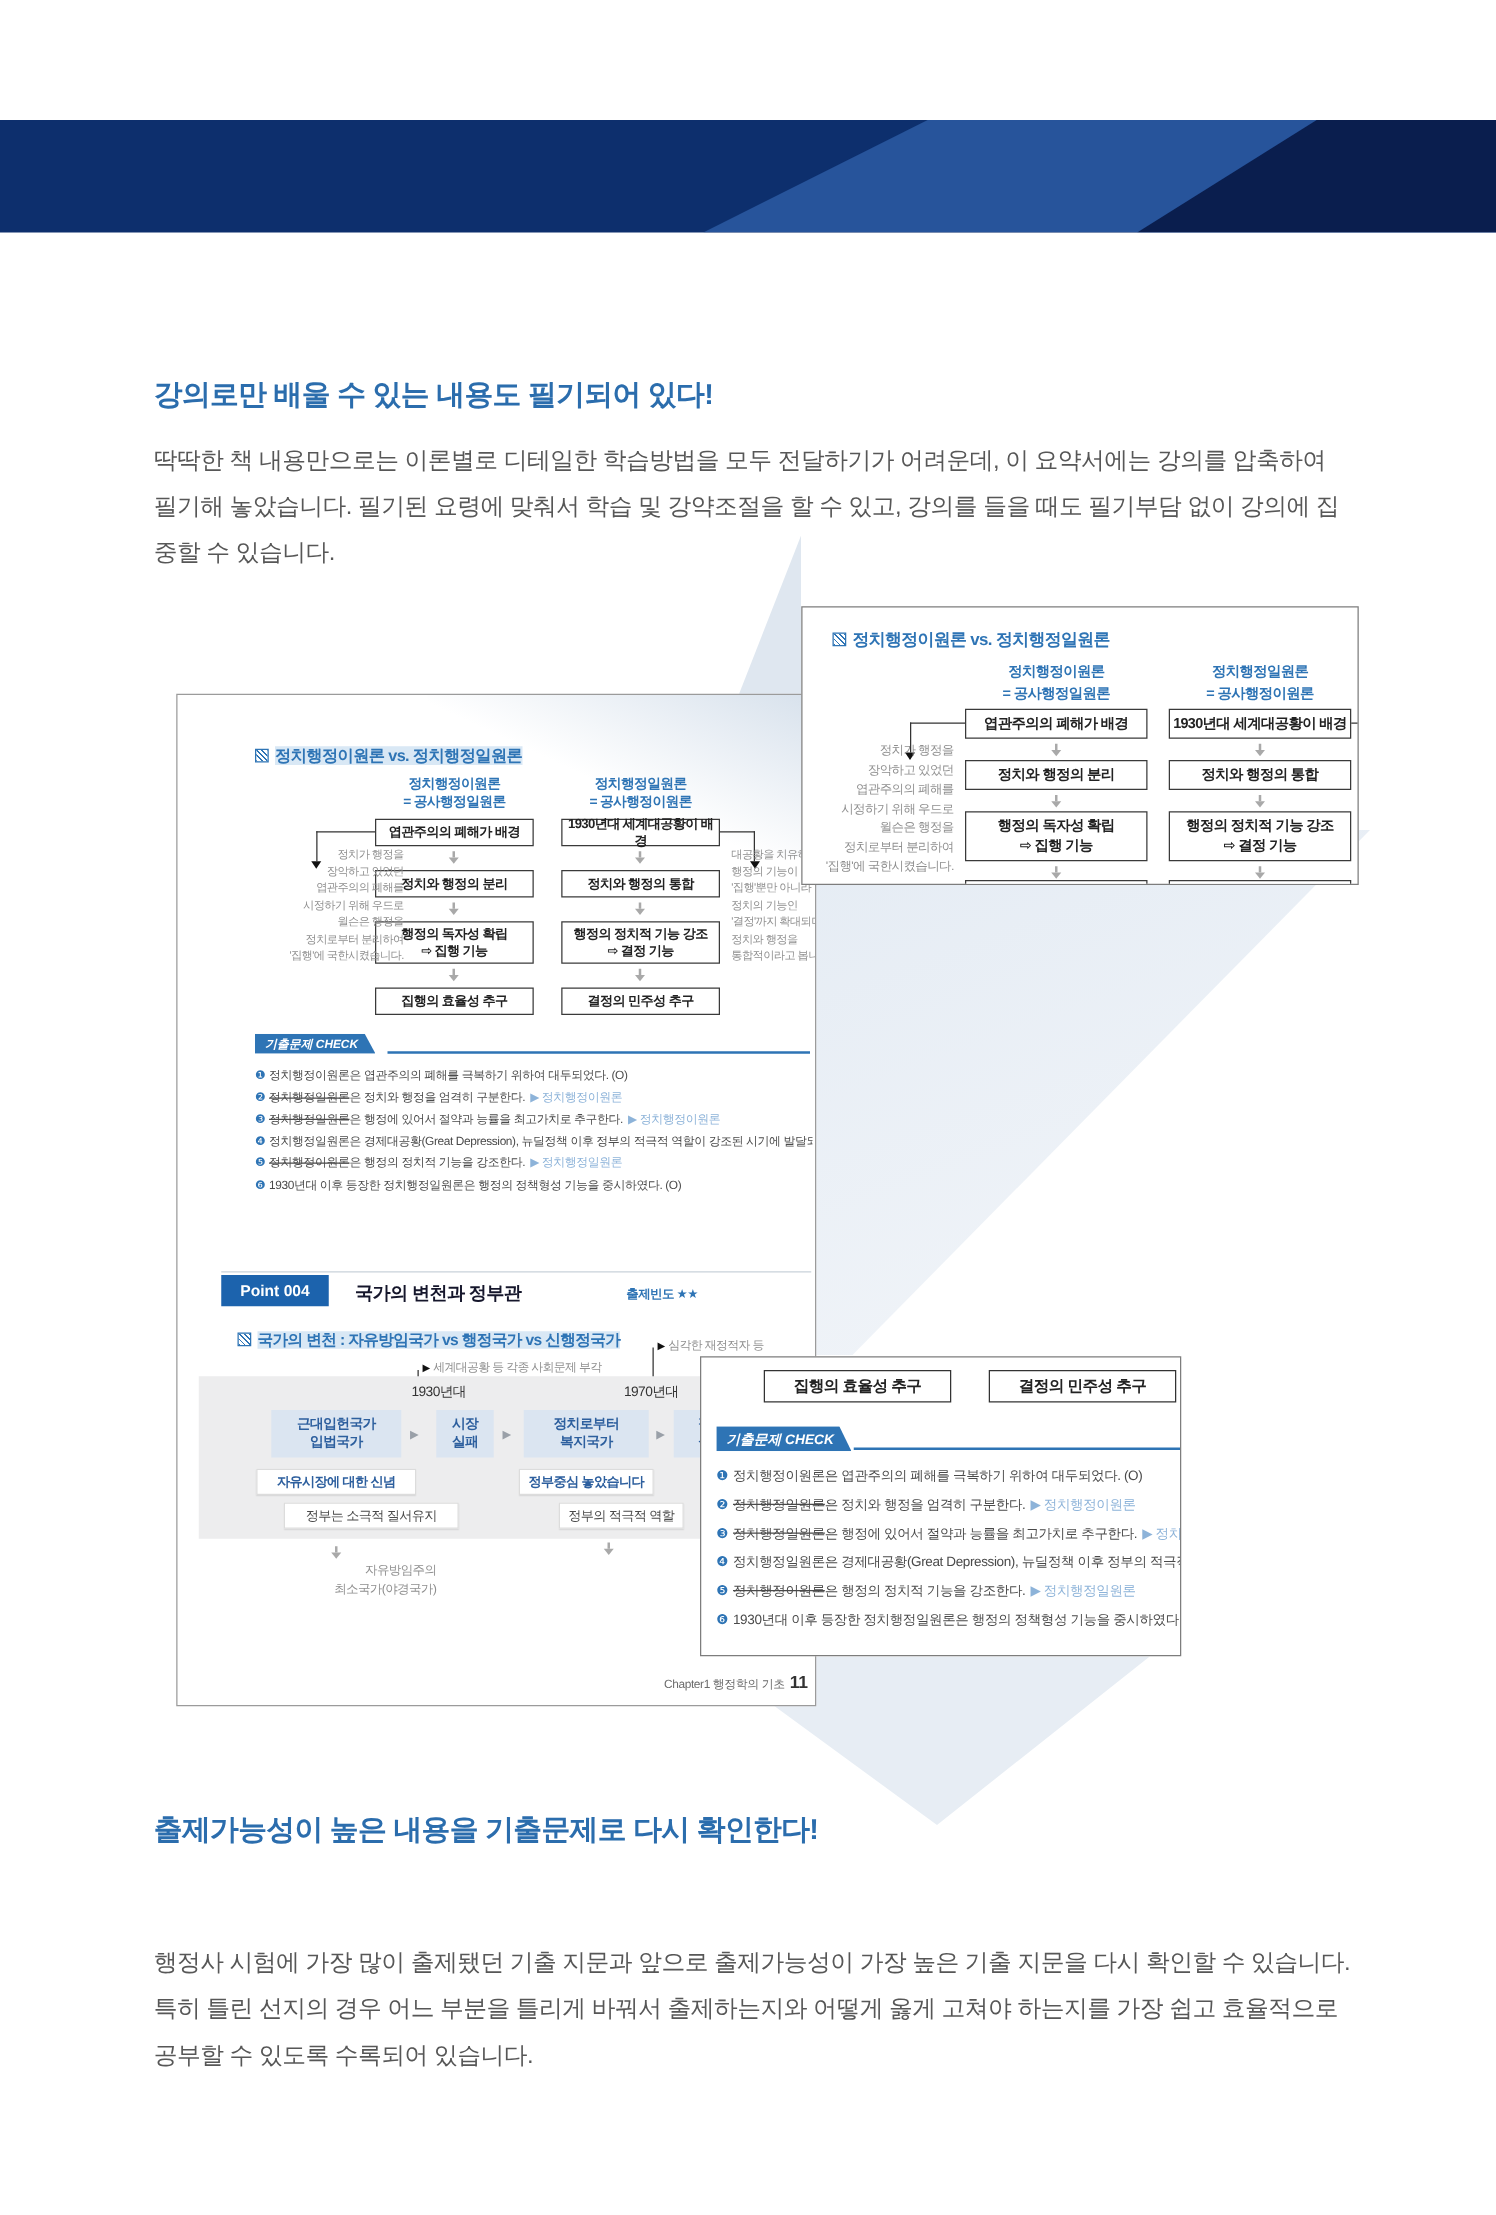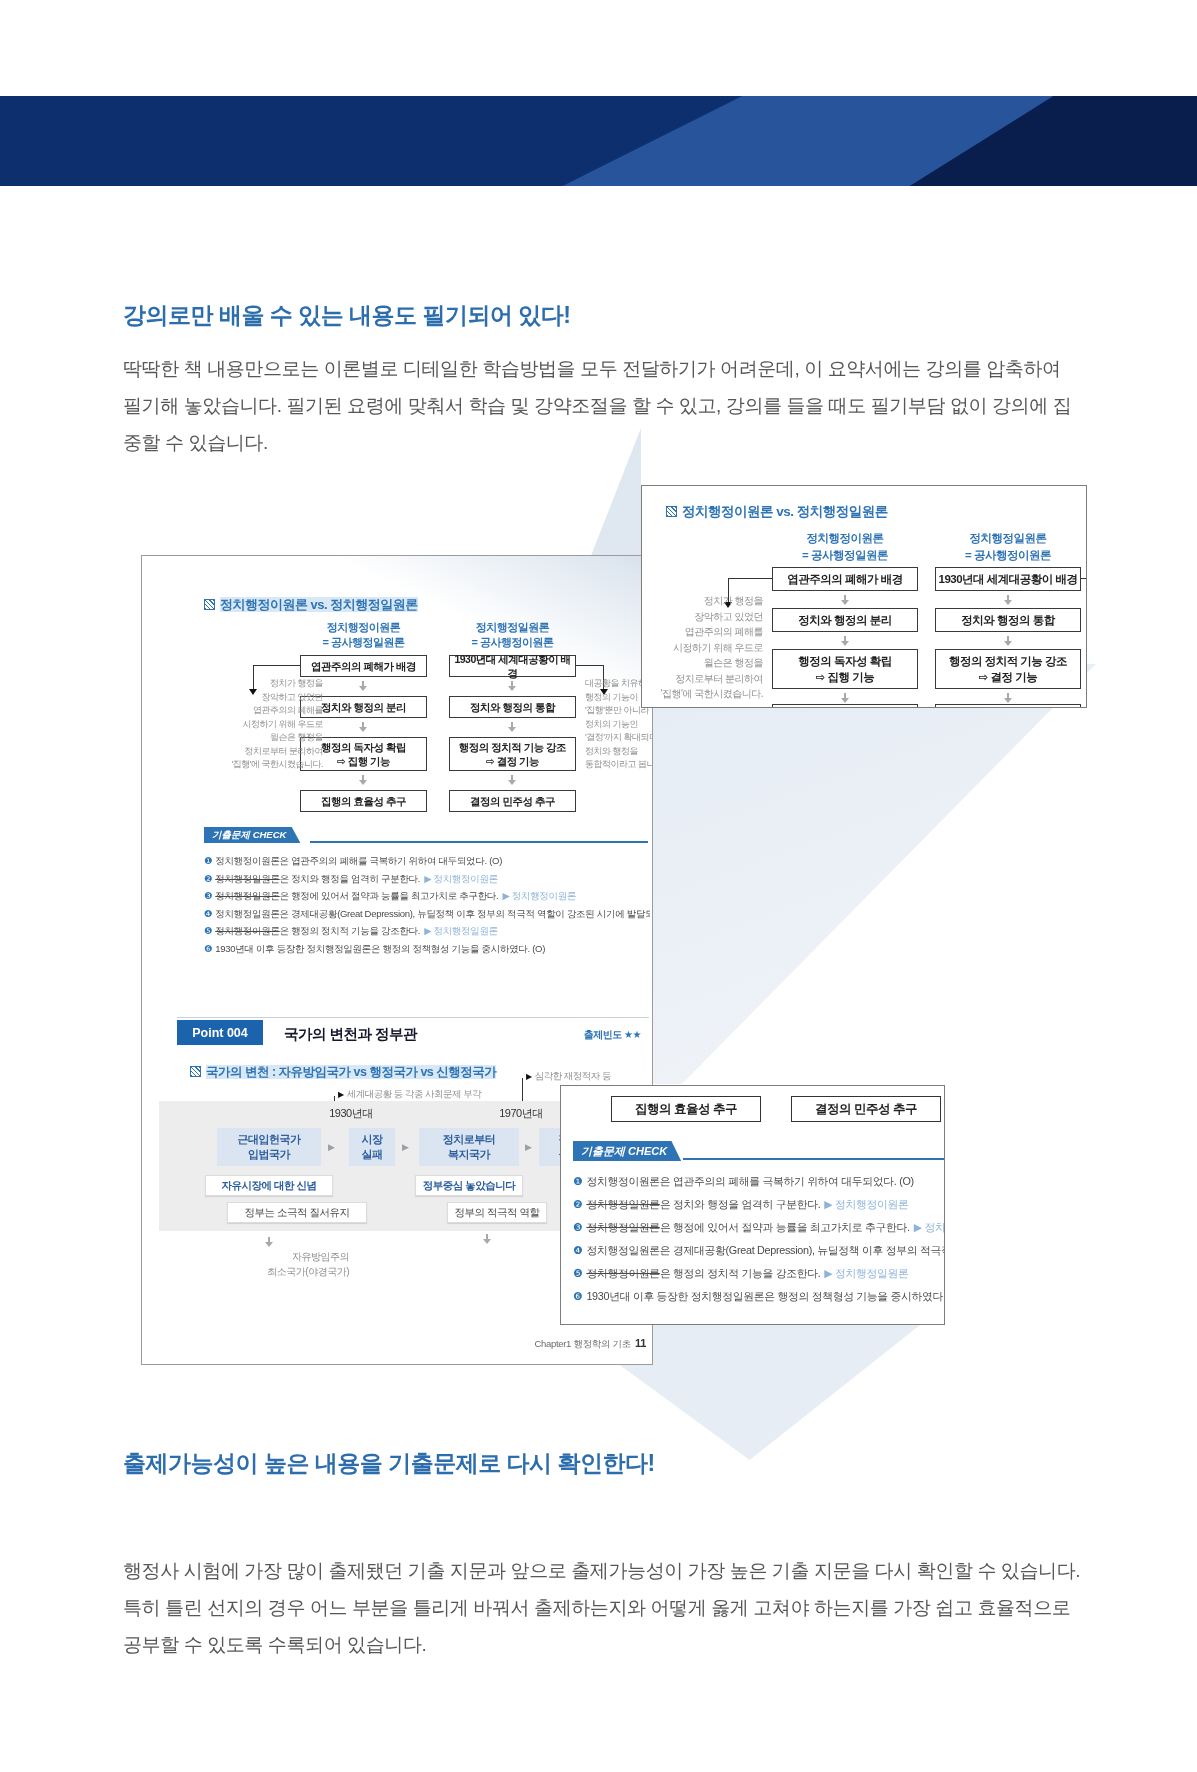--- a/index.html
+++ b/index.html
@@ -89,21 +89,21 @@
   .wbox{background:#fff;border:1px solid #dcdcdc;box-shadow:0 1px 1px rgba(0,0,0,.10);
     display:flex;align-items:center;justify-content:center;font-size:10.5px;
     letter-spacing:-0.5px;}
   .wbox.blue{color:var(--flowtx);font-weight:bold;}
   .wbox.gray{color:#4a4a4a;margin-left:28px;}
   .vline{border-left:1px solid #333;}
   .annot{color:var(--note);font-size:9.5px;letter-spacing:-0.5px;white-space:nowrap;}
   .annot .tri-r{color:#111;font-size:8px;margin-right:3px;}
   .bnote{color:var(--note);font-size:10px;line-height:15px;text-align:center;white-space:pre-line;letter-spacing:-0.5px;}
   .footer{font-size:9.5px;color:#6b6b6b;letter-spacing:-0.3px;}
-  .footer b{font-size:11px;color:#333;margin-left:4px;}
+  .footer b{font-size:14px;color:#333;margin-left:4px;}
 
   
   .callout{background:#fff;border:1px solid #7d7d7d;overflow:hidden;}
   .c1-title{font-size:13.5px;font-weight:bold;color:var(--blue);letter-spacing:-0.5px;}
   .c1-colhead{font-size:11.5px;font-weight:bold;color:var(--blue);text-align:center;
     line-height:17px;white-space:pre-line;letter-spacing:-0.5px;}
   .c1-box{border:1px solid #3a3a3a;font-size:11.5px;line-height:16px;}
   .c2-box{border:1.5px solid #333;background:#fff;color:var(--ink);font-weight:bold;
     display:flex;align-items:center;justify-content:center;font-size:12.5px;letter-spacing:-0.5px;}
   .c2-item{white-space:nowrap;overflow:hidden;color:#4a4a4a;font-size:10.8px;letter-spacing:-0.3px;}
@@ -206,21 +206,21 @@
     <div class="ck-item"><span class="num">❷</span><span class="strike">정치행정일원론</span><span>은 정치와 행정을 엄격히 구분한다.</span><span class="ans">▶ 정치행정이원론</span></div>
     <div class="ck-item"><span class="num">❸</span><span class="strike">정치행정일원론</span><span>은 행정에 있어서 절약과 능률을 최고가치로 추구한다.</span><span class="ans">▶ 정치행정이원론</span></div>
     <div class="ck-item"><span class="num">❹</span><span class="strike"></span><span>정치행정일원론은 경제대공황(Great Depression), 뉴딜정책 이후 정부의 적극적 역할이 강조된 시기에 발달되었다. (O)</span><span class="ans"></span></div>
     <div class="ck-item"><span class="num">❺</span><span class="strike">정치행정이원론</span><span>은 행정의 정치적 기능을 강조한다.</span><span class="ans">▶ 정치행정일원론</span></div>
     <div class="ck-item"><span class="num">❻</span><span class="strike"></span><span>1930년대 이후 등장한 정치행정일원론은 행정의 정책형성 기능을 중시하였다. (O)</span><span class="ans"></span></div>
   </div>
 
   <div class="abs pt-line" style="left:35px;top:461px;width:472px;"></div>
   <div class="abs pt-badge" style="left:35px;top:464px;width:86px;height:25px;">Point 004</div>
   <div class="abs pt-title" style="left:142px;top:469px;">국가의 변천과 정부관</div>
-  <div class="abs pt-freq" style="left:359px;top:472px;width:140px;text-align:right;">출제빈도 ★★</div>
+  <div class="abs pt-freq" style="left:359px;top:472px;width:140px;text-align:left;">출제빈도 ★★</div>
 
   <div class="abs dg2-title" style="left:48px;top:508px;">
     <span class="hatch"></span><span class="hl">국가의 변천 : 자유방임국가 vs 행정국가 vs 신행정국가</span>
   </div>
 
   <div class="abs vline" style="left:192px;top:540px;height:28px;"></div>
   <div class="abs annot" style="left:196px;top:532px;"><span class="tri-r">▶</span><span>세계대공황 등 각종 사회문제 부각</span></div>
   <div class="abs vline" style="left:380px;top:522px;height:35px;"></div>
   <div class="abs annot" style="left:384px;top:514px;"><span class="tri-r">▶</span><span>심각한 재정적자 등</span></div>
 

